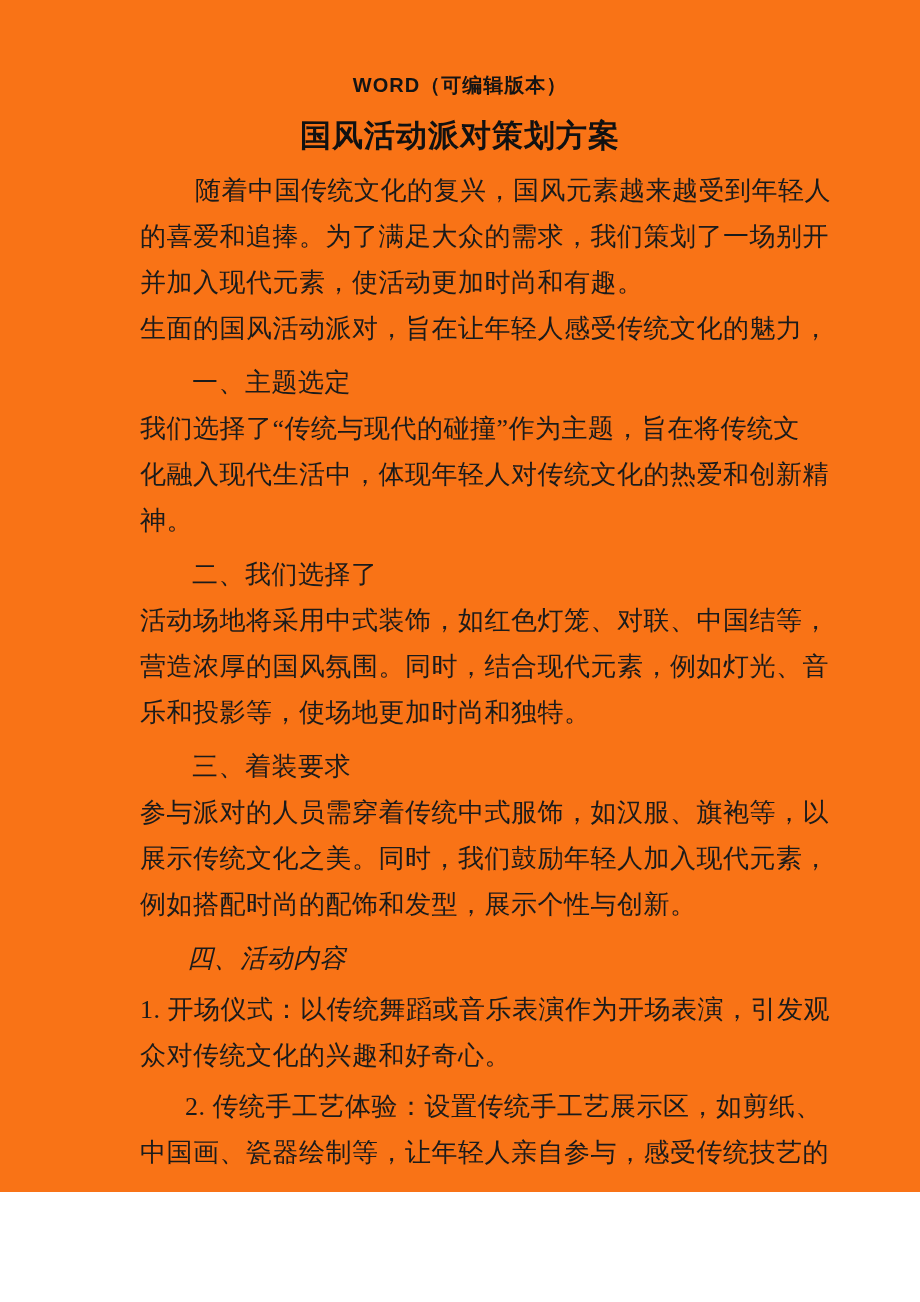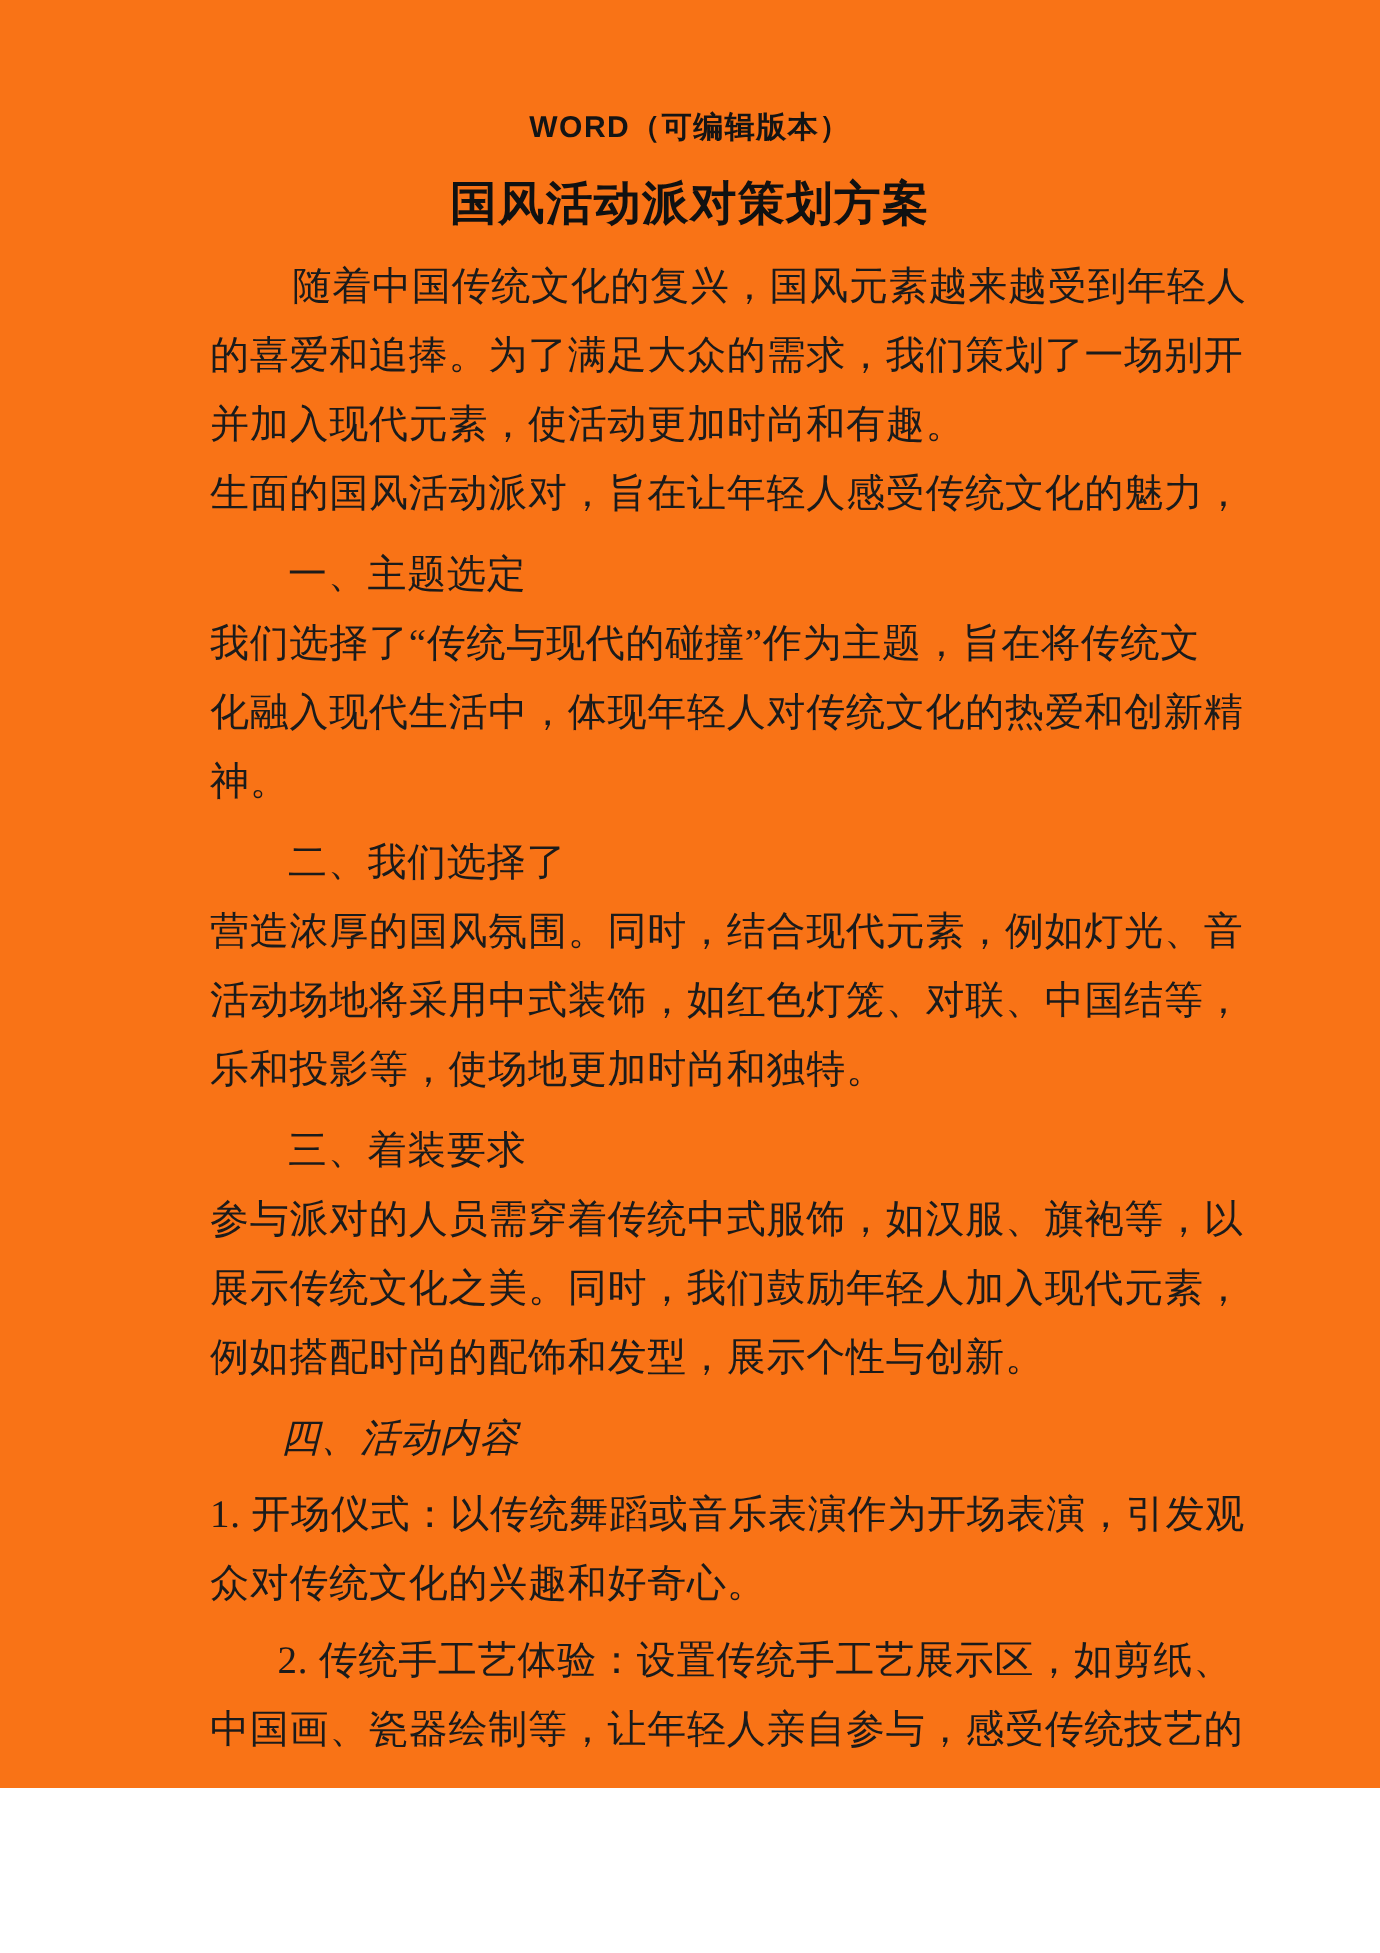--- a/index.html
+++ b/index.html
@@ -72,22 +72,22 @@
     <div class="line">的喜爱和追捧。为了满足大众的需求，我们策划了一场别开</div>
     <div class="line">并加入现代元素，使活动更加时尚和有趣。</div>
     <div class="line">生面的国风活动派对，旨在让年轻人感受传统文化的魅力，</div>
 
     <div class="line heading">一、主题选定</div>
     <div class="line">我们选择了“传统与现代的碰撞”作为主题，旨在将传统文</div>
     <div class="line">化融入现代生活中，体现年轻人对传统文化的热爱和创新精</div>
     <div class="line">神。</div>
 
     <div class="line heading">二、我们选择了</div>
+    <div class="line">活动场地将采用中式装饰，如红色灯笼、对联、中国结等，</div>
     <div class="line">营造浓厚的国风氛围。同时，结合现代元素，例如灯光、音</div>
-    <div class="line">活动场地将采用中式装饰，如红色灯笼、对联、中国结等，</div>
     <div class="line">乐和投影等，使场地更加时尚和独特。</div>
 
     <div class="line heading">三、着装要求</div>
     <div class="line">参与派对的人员需穿着传统中式服饰，如汉服、旗袍等，以</div>
     <div class="line">展示传统文化之美。同时，我们鼓励年轻人加入现代元素，</div>
     <div class="line">例如搭配时尚的配饰和发型，展示个性与创新。</div>
 
     <div class="line heading-less">四、活动内容</div>
 
     <div class="line item">1. 开场仪式：以传统舞蹈或音乐表演作为开场表演，引发观</div>

